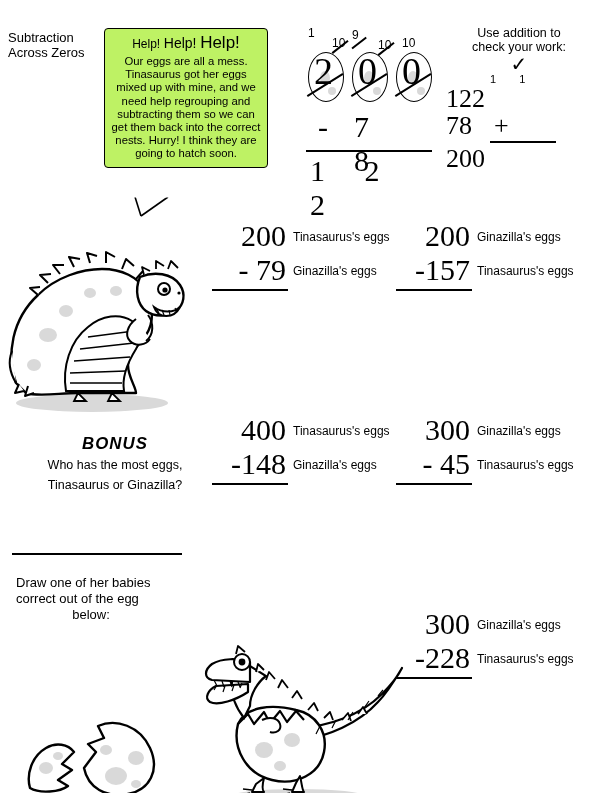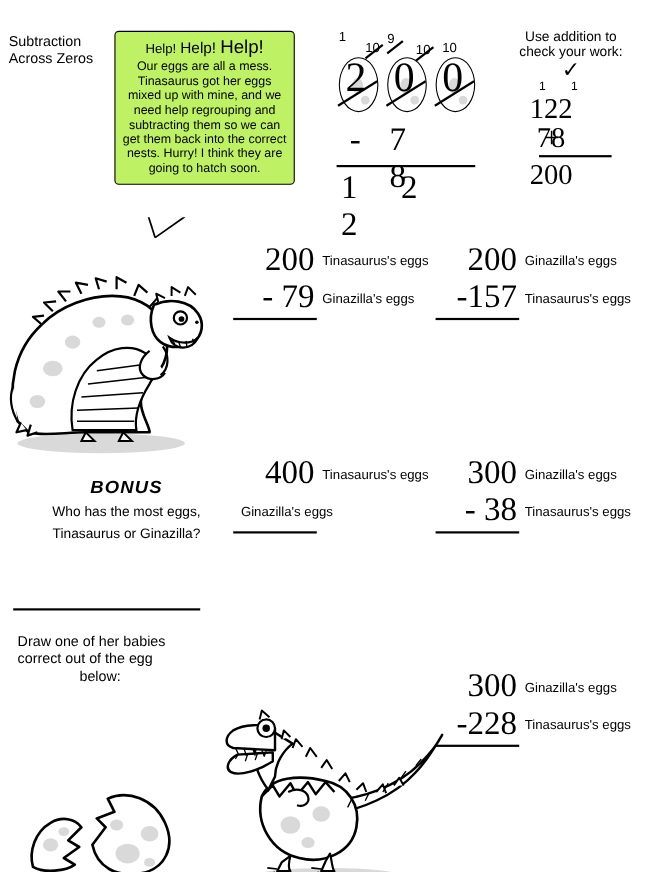--- a/index.html
+++ b/index.html
@@ -126,21 +126,21 @@
   #check .carries {
     font-size: 11px;
     margin-left: 44px;
     height: 12px;
     letter-spacing: 10px;
   }
   #check .num {
     font-family: "Liberation Serif", serif;
     font-size: 26px;
     line-height: 27px;
-    text-align: center;
+    text-align: left;
     padding-right: 36px;
   }
   #check .rule {
     height: 2px;
     background: #000;
     margin: 2px 36px 2px 44px;
   }
 
   
   .prob {
@@ -362,32 +362,33 @@
     </div>
     <div class="rule"></div>
   </div>
 
   <div class="prob" style="left:212px; top:394px;">
     <div class="line">
       <div class="digits">400</div>
       <div class="tag">Tinasaurus's eggs</div>
     </div>
     <div class="line">
+      <div class="digits"><span>-</span><span>148</span></div>
       <div class="tag">Ginazilla's eggs</div>
     </div>
     <div class="rule"></div>
   </div>
 
   <div class="prob" style="left:396px; top:394px;">
     <div class="line">
       <div class="digits">300</div>
       <div class="tag">Ginazilla's eggs</div>
     </div>
     <div class="line">
-      <div class="digits"><span>-</span> <span>38</span></div>
+      <div class="digits"><span>-</span> <span>45</span></div>
       <div class="tag">Tinasaurus's eggs</div>
     </div>
     <div class="rule"></div>
   </div>
 
   <div class="abs" id="bonus">
     <div class="bonus-title">BONUS</div>
     <div class="bonus-q">Who has the most eggs,</div>
     <div class="bonus-q">Tinasaurus or Ginazilla?</div>
   </div>

